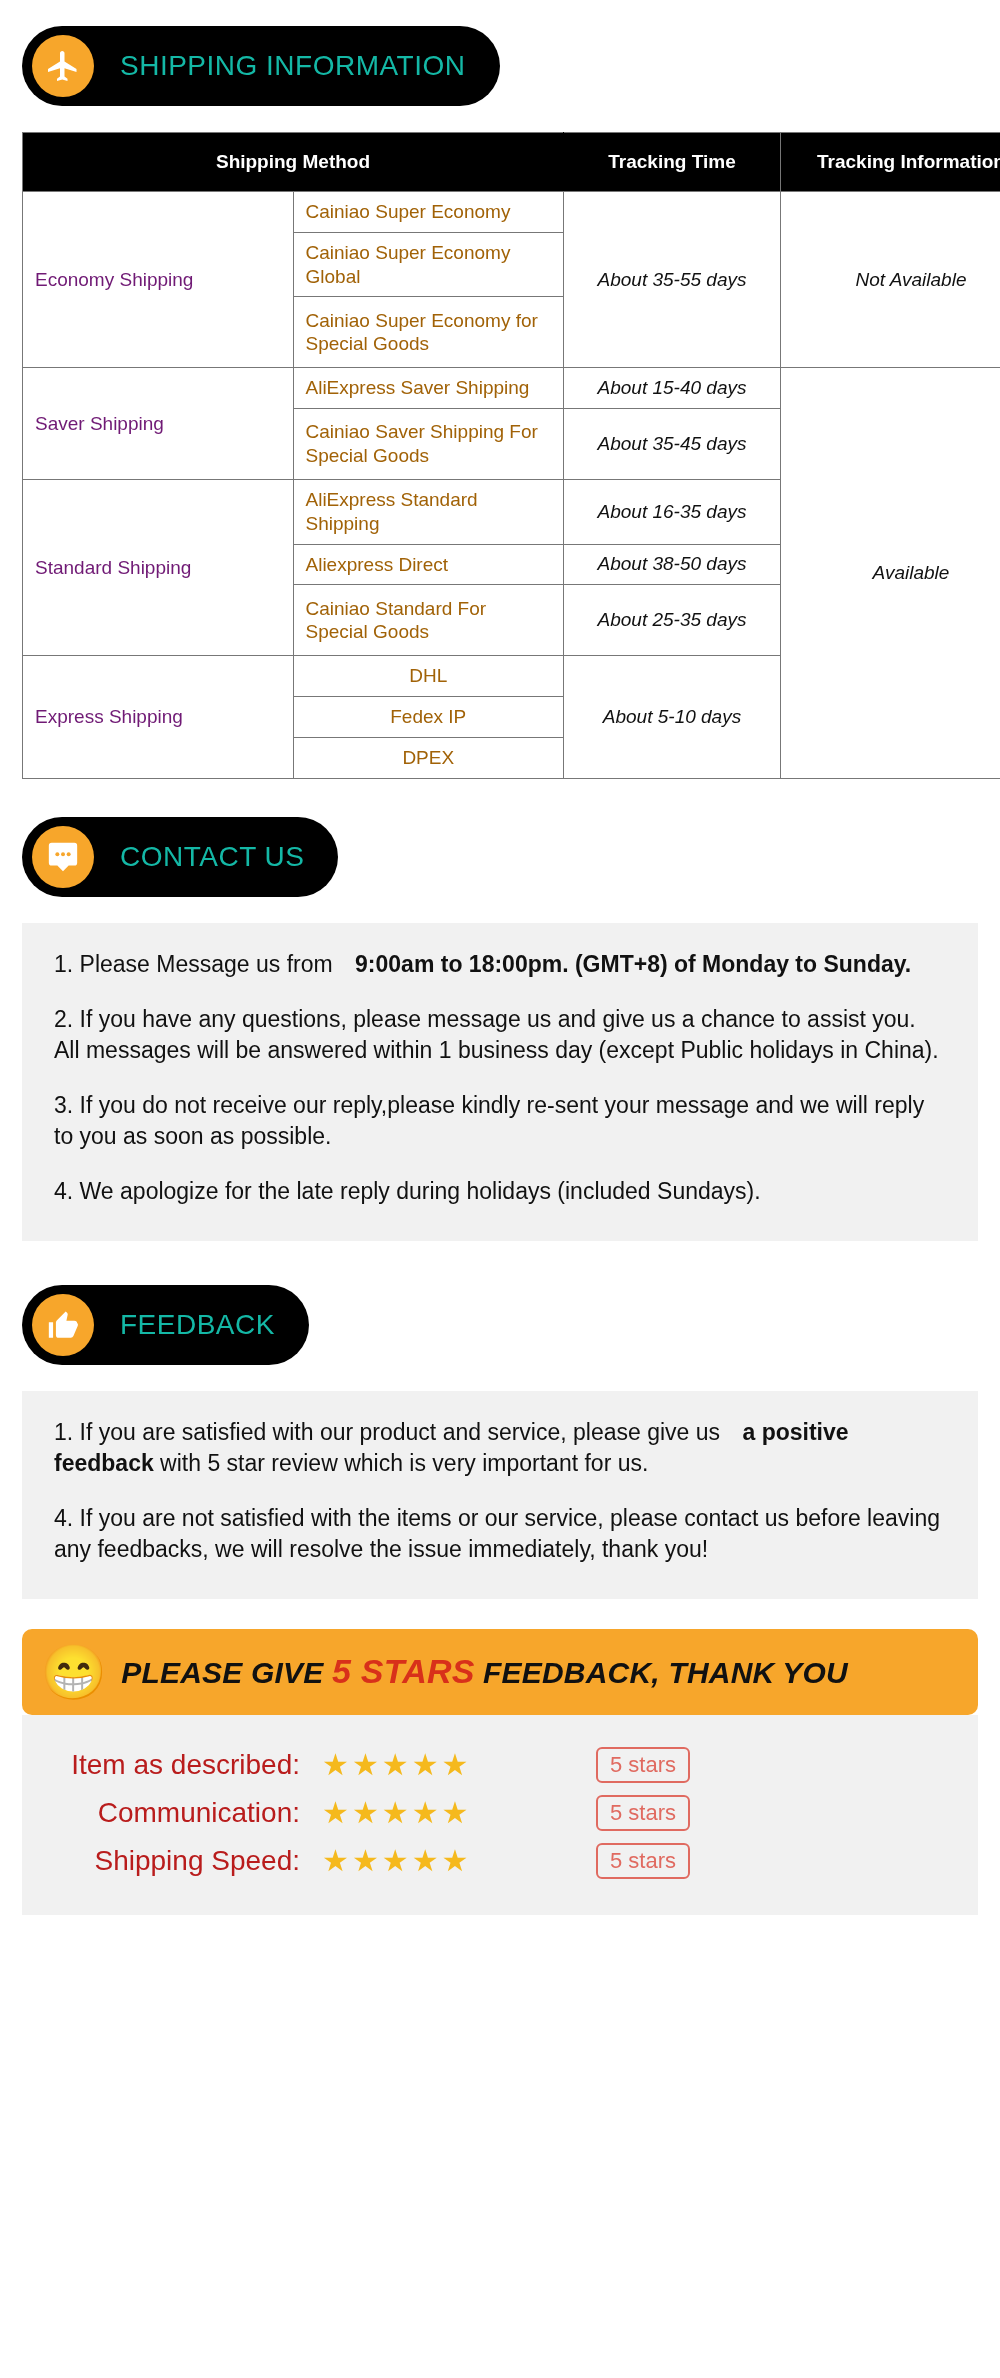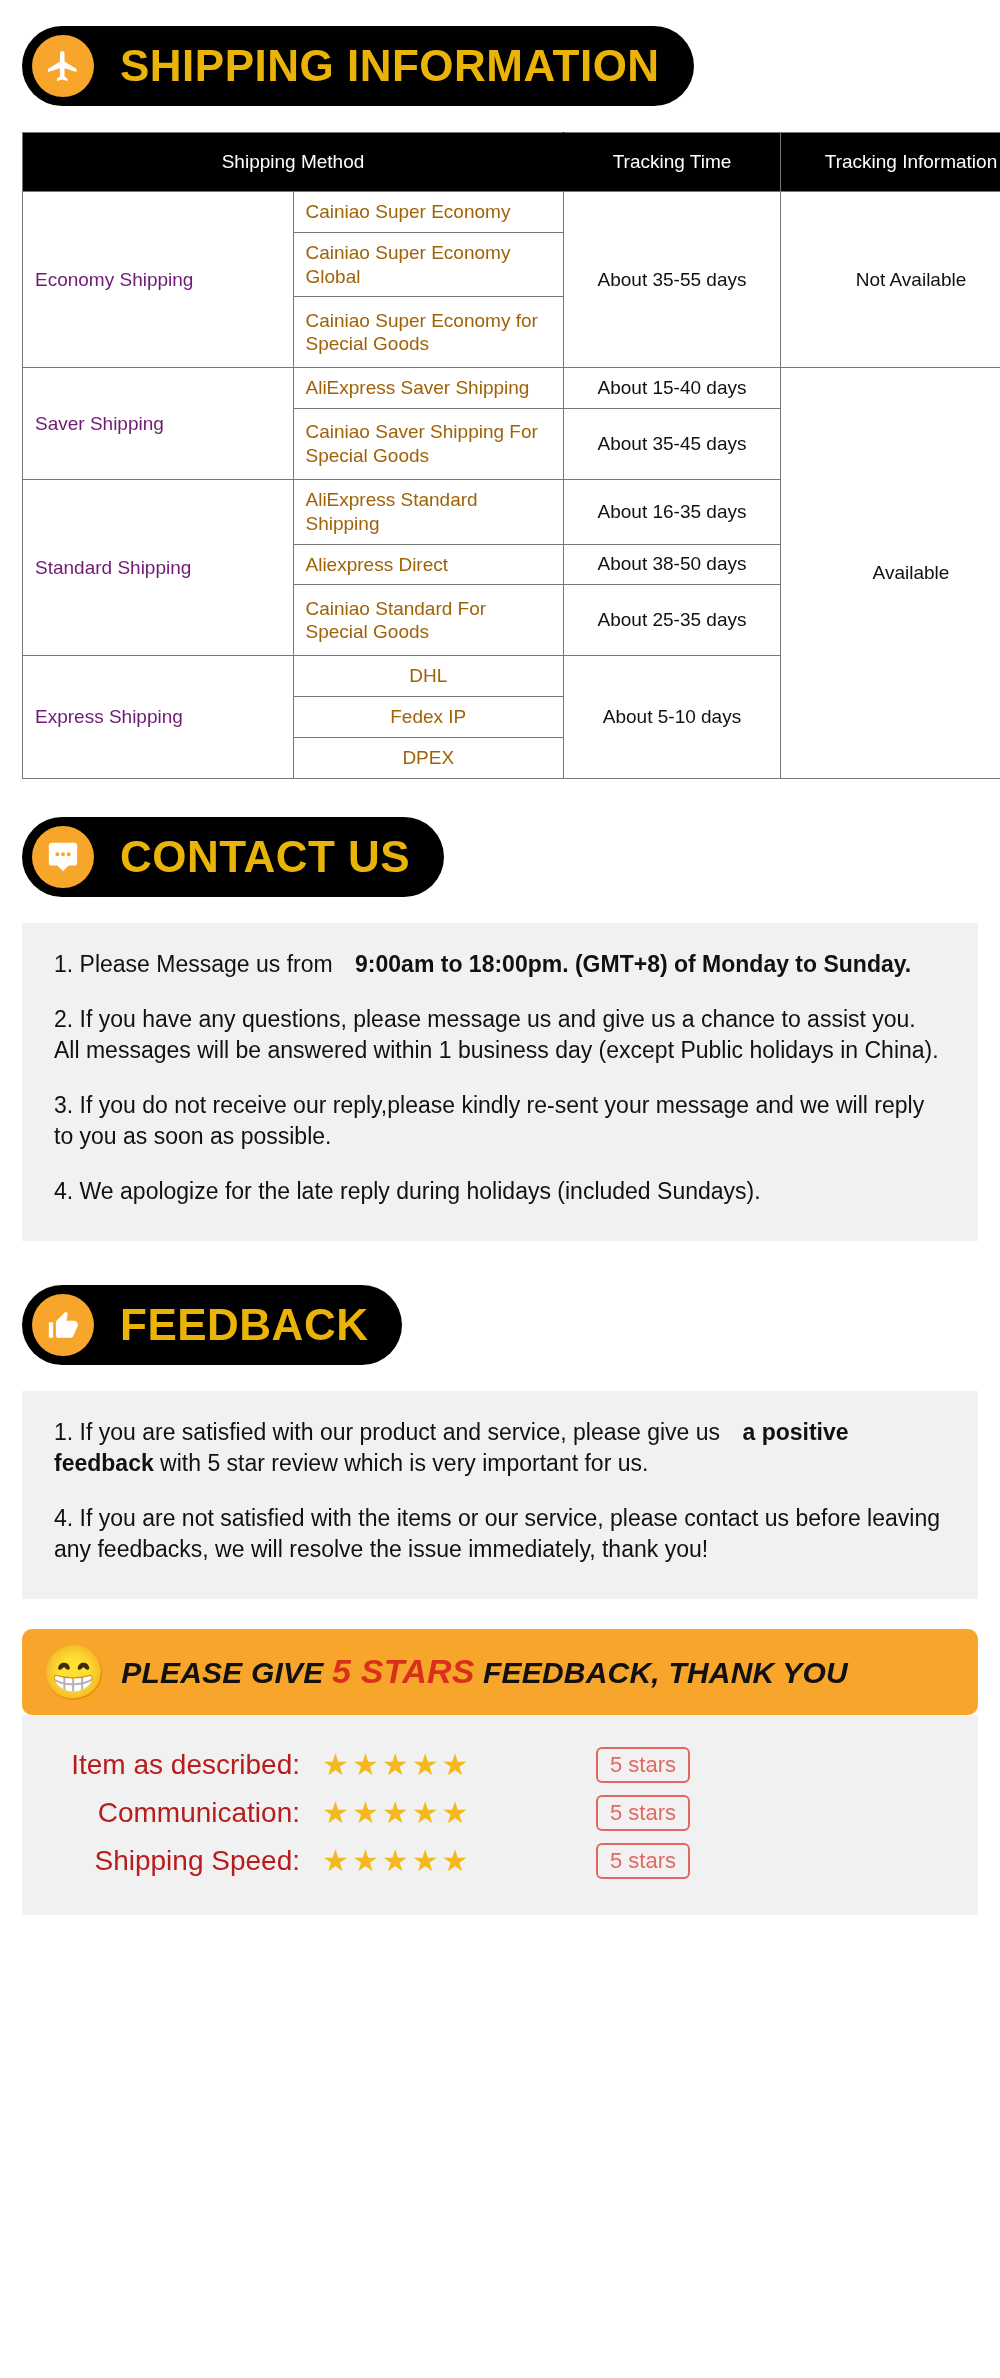--- a/index.html
+++ b/index.html
@@ -37,23 +37,23 @@
     border-radius: 50%;
     background: #F7A62B;
     display: flex;
     align-items: center;
     justify-content: center;
     flex: 0 0 auto;
     margin-right: 26px;
   }
   .pill .badge svg { display: block; }
   .pill .title {
-    color: #eab308;
-    font-size: 44px;
-    font-weight: bold;
+    color: #14b8a6;
+    font-size: 28px;
+    font-weight: normal;
     letter-spacing: 0.5px;
     line-height: 1;
     white-space: nowrap;
   }
 
   
   .ship-table {
     border-collapse: collapse;
     width: 956px;
     margin: 0 0 38px 0;
@@ -62,40 +62,41 @@
   .ship-table th,
   .ship-table td {
     border: 1px solid #777777;
     font-size: 19px;
     padding: 8px 12px;
     vertical-align: middle;
   }
   .ship-table thead th {
     background: #000000;
     color: #ffffff;
-    font-weight: normal;
+    font-weight: bold;
     text-align: center;
     height: 46px;
     padding: 6px 10px;
   }
   .ship-table thead th.method-head { border-right-color: #000; }
   .cat-cell {
     font-size: 19px;
     color: #701a75;
   }
   .sub-cell {
     text-align: left;
     font-size: 19px;
     color: #a16207;
     line-height: 1.25;
   }
   .sub-cell.center { text-align: center; }
   .time-cell, .track-cell {
     text-align: center;
     font-size: 19px;
+    font-style: italic;
   }
 
   
   .grey-block {
     background: #F1F1F1;
     padding: 26px 32px 30px 32px;
     margin: 0 0 44px 0;
     width: 956px;
     box-sizing: border-box;
   }

